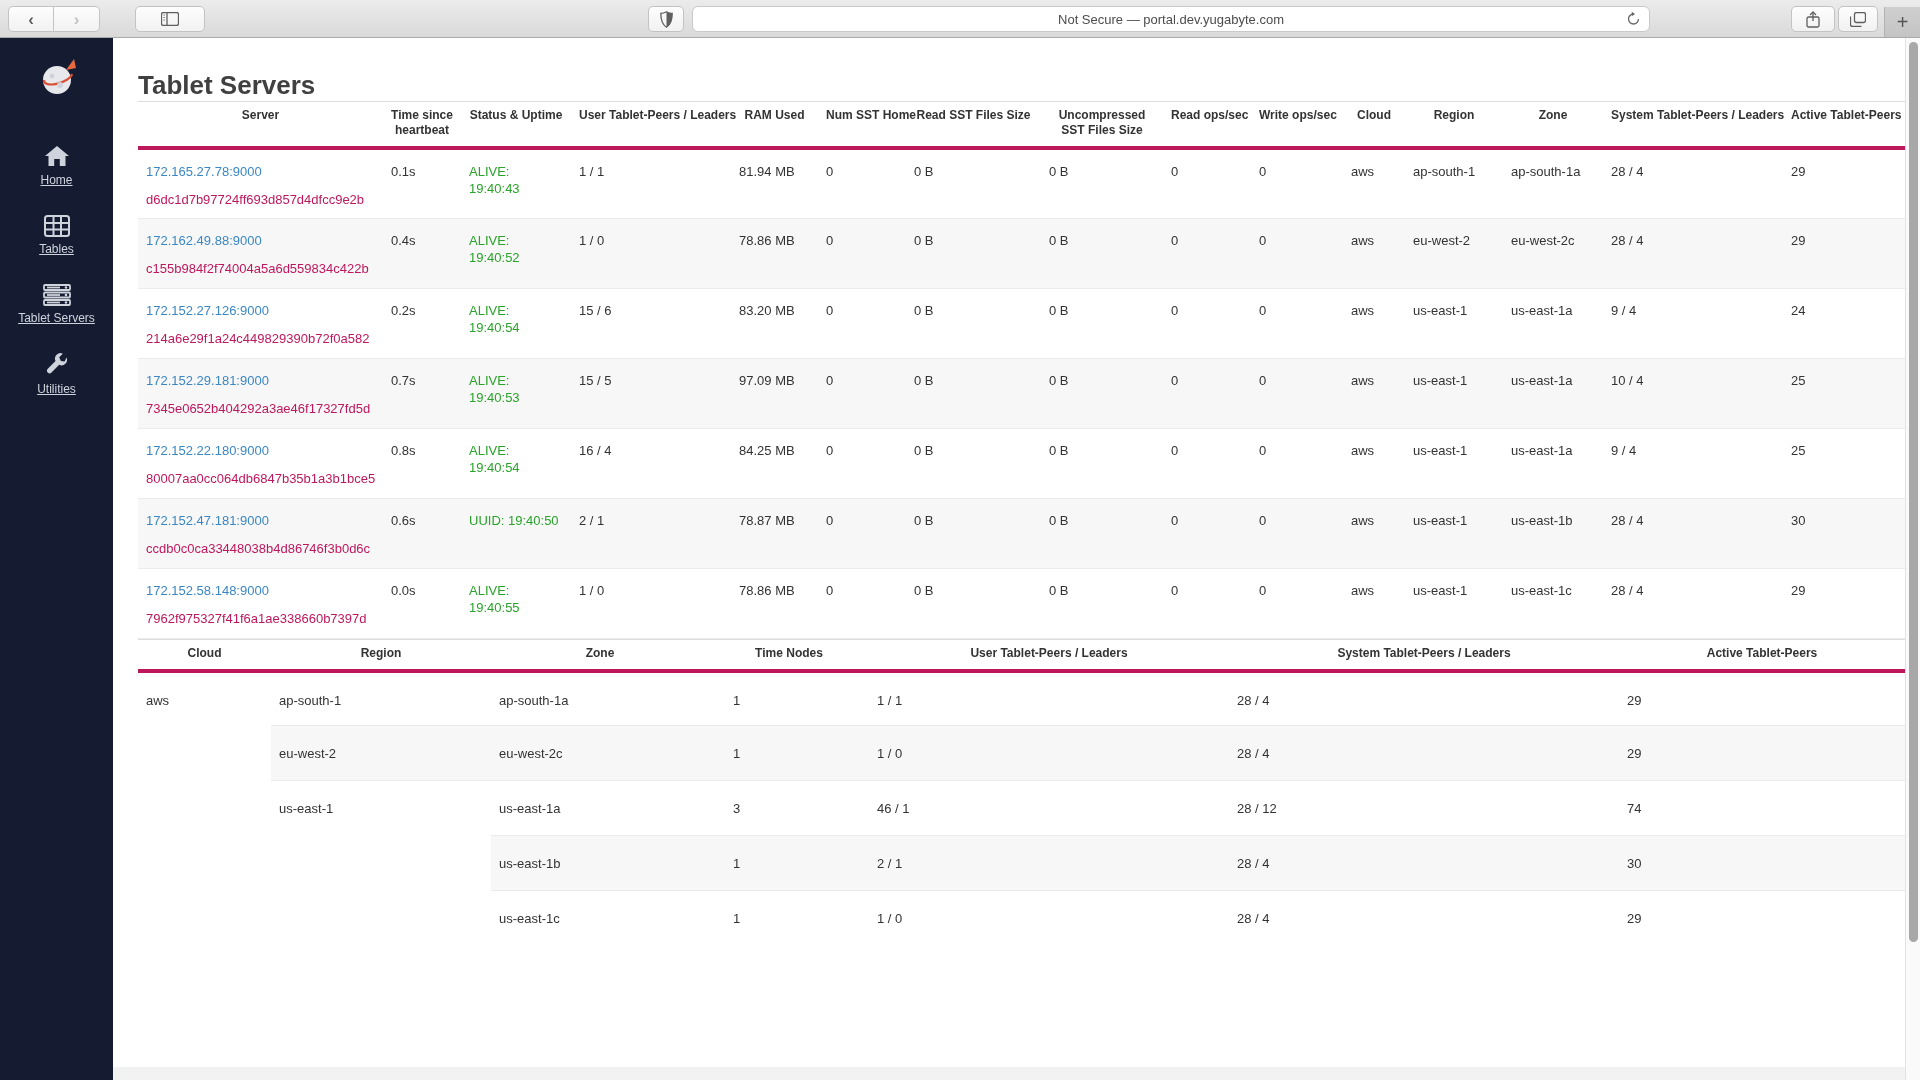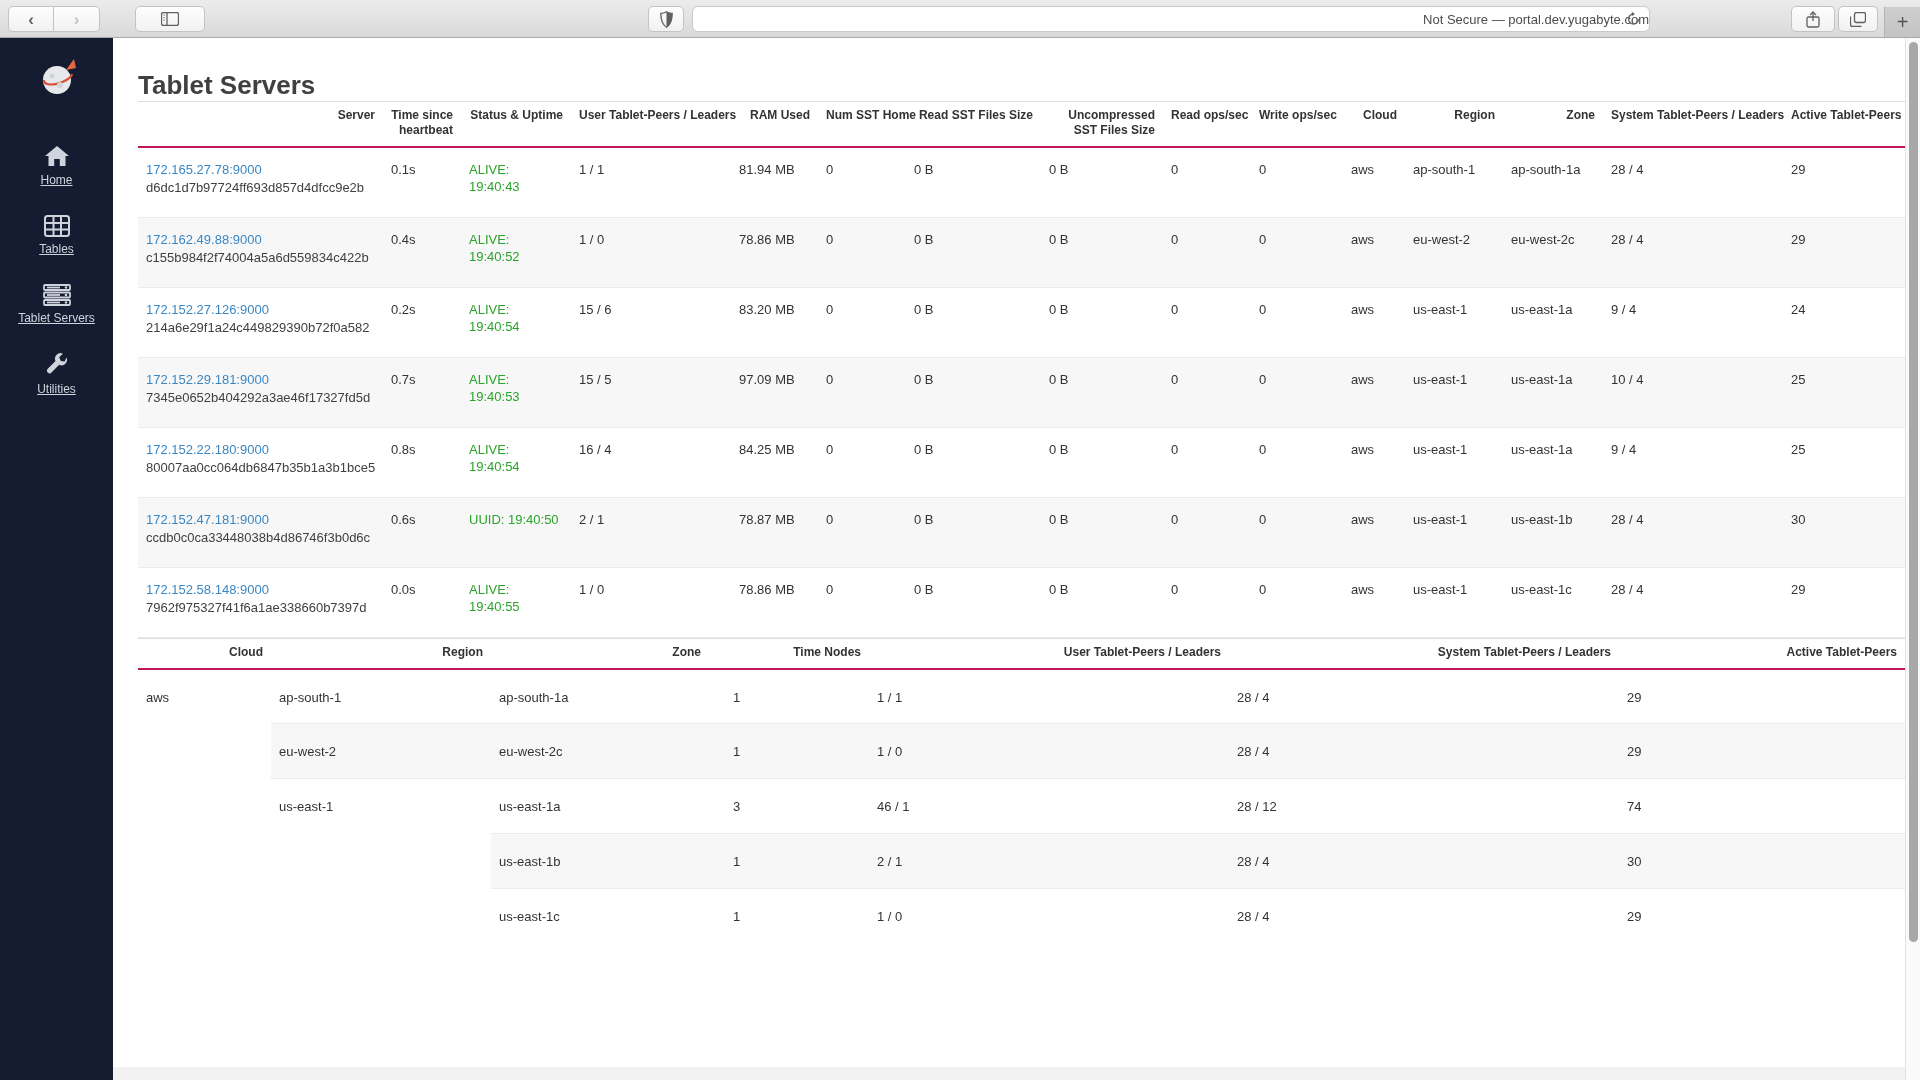--- a/index.html
+++ b/index.html
@@ -8,21 +8,21 @@
 
   
   .chrome { position: absolute; top: 0; left: 0; width: 1920px; height: 38px;
     background: linear-gradient(#ececec, #d9d9d9); border-bottom: 1px solid #a9a9a9; z-index: 50; }
   .chrome-btn { position: absolute; top: 6px; height: 26px; background: linear-gradient(#fdfdfd,#f1f1f1);
     border: 1px solid #c3c3c3; border-radius: 5px; display: flex; align-items: center; justify-content: center;
     color: #5f5f5f; font-size: 15px; cursor: default; }
   .nav-chevron { font-size: 17px; font-weight: bold; line-height: 1; }
   .disabled { color: #c2c2c2; }
   .urlbar { position: absolute; left: 692px; top: 6px; width: 958px; height: 26px; background: #fff;
-    border: 1px solid #c9c9c9; border-radius: 6px; display: flex; align-items: center; justify-content: flex-end;
+    border: 1px solid #c9c9c9; border-radius: 6px; display: flex; align-items: center; justify-content: center;
     font-size: 13px; color: #4c4c4c; }
   .reload { position: absolute; right: 8px; top: 4px; color: #666; }
   .shield { position: absolute; left: 648px; top: 6px; width: 36px; height: 26px;
     background: linear-gradient(#fdfdfd,#f1f1f1); border: 1px solid #c3c3c3; border-radius: 5px;
     display: flex; align-items: center; justify-content: center; }
   .newtab-strip { position: absolute; right: 0; top: 7px; bottom: 0; width: 36px;
     background: linear-gradient(#cfcfcf,#c4c4c4); border-left: 1px solid #b2b2b2;
     display: flex; align-items: center; justify-content: center; color: #555; font-size: 20px; }
 
   
@@ -42,31 +42,31 @@
   .hscroll { position: absolute; bottom: 0; left: 113px; right: 0; height: 13px; background: #f2f2f2; z-index: 35; }
 
   
   .content { position: absolute; top: 38px; left: 113px; right: 0; bottom: 0; background: #fff;
     padding: 0 15px 40px 25px; overflow: hidden; }
   h1.page-title { margin-top: 32px; font-size: 26px; font-weight: bold; color: #404040; }
   h2.cluster-heading { margin-top: 16px; margin-bottom: 10px; font-size: 19px; font-weight: bold; color: #253165; }
   h2.section-heading { margin-top: 16px; margin-bottom: 9px; font-size: 20px; font-weight: bold; color: #333; }
 
   table { border-collapse: collapse; table-layout: fixed; width: 100%; border-top: 1px solid #ddd; }
-  th { text-align: right; font-size: 12px; font-weight: bold; color: #333; padding: 6px 8px 8px;
-    vertical-align: top; border-bottom: 2px solid #be185d; white-space: nowrap; line-height: 15px; }
+  th { text-align: center; font-size: 12px; font-weight: bold; color: #333; padding: 6px 8px 8px;
+    vertical-align: top; border-bottom: 4px solid #be185d; white-space: nowrap; line-height: 15px; }
   th.wrap { white-space: normal; }
   td { font-size: 13px; color: #333; vertical-align: top; line-height: 17px; }
 
   #servers-table td { padding: 13px 8px 0; height: 70px; }
   #servers-table tbody tr:nth-child(even) td { background: #f7f7f7; }
   #servers-table tbody tr:not(:first-child) td { border-top: 1px solid #ebebeb; }
   #servers-table { border-bottom: 1px solid #ebebeb; }
   a.server-link { color: #3b87c4; text-decoration: none; cursor: pointer; }
-  .uuid { color: #404040; margin-top: 1px; }
+  .uuid { color: #be185d; margin-top: 11px; }
   .alive { color: #29a329; }
 
   #az-table td { padding: 19px 8px 0; height: 55px; }
   #az-table tbody tr:nth-child(even) td { background: #f7f7f7; }
   #az-table tbody tr:not(:first-child) td { border-top: 1px solid #ebebeb; }
   #az-table td.tn { padding-left: 24px; }
 </style>
 </head>
 <body>
 

